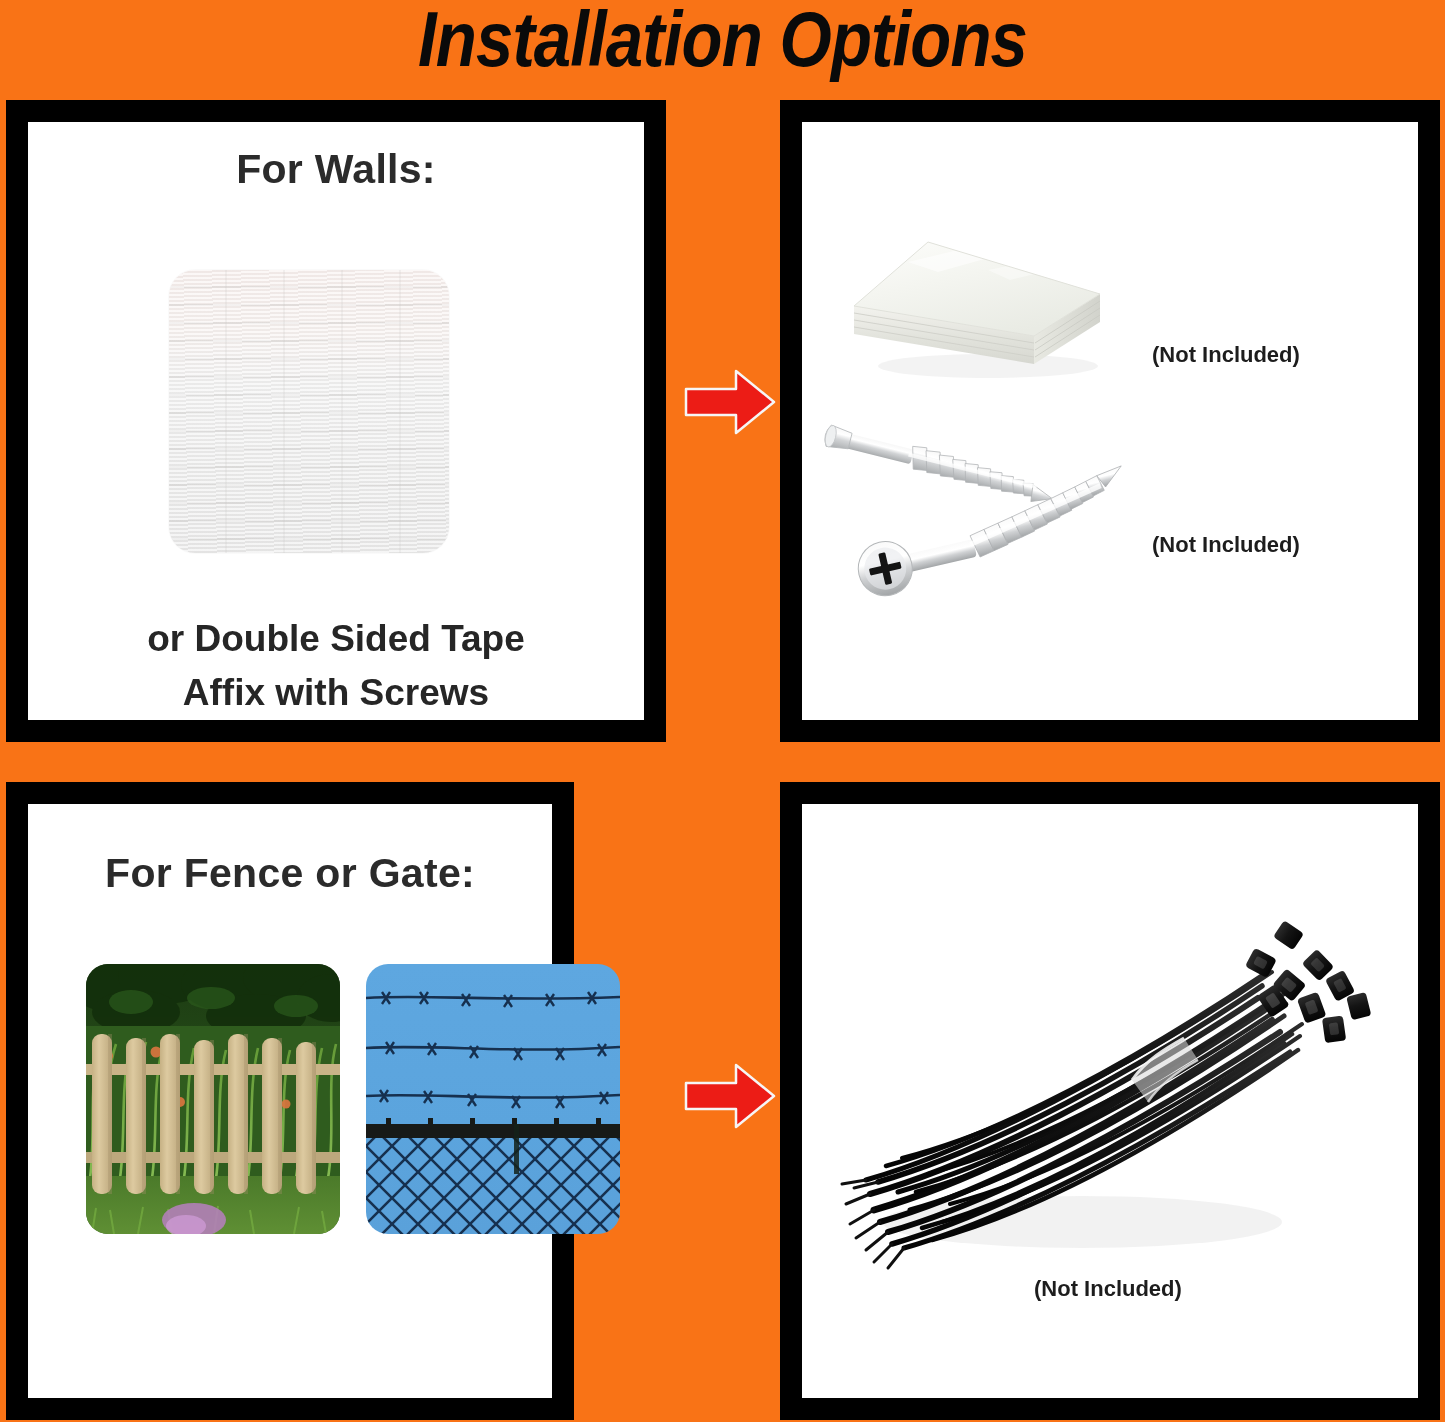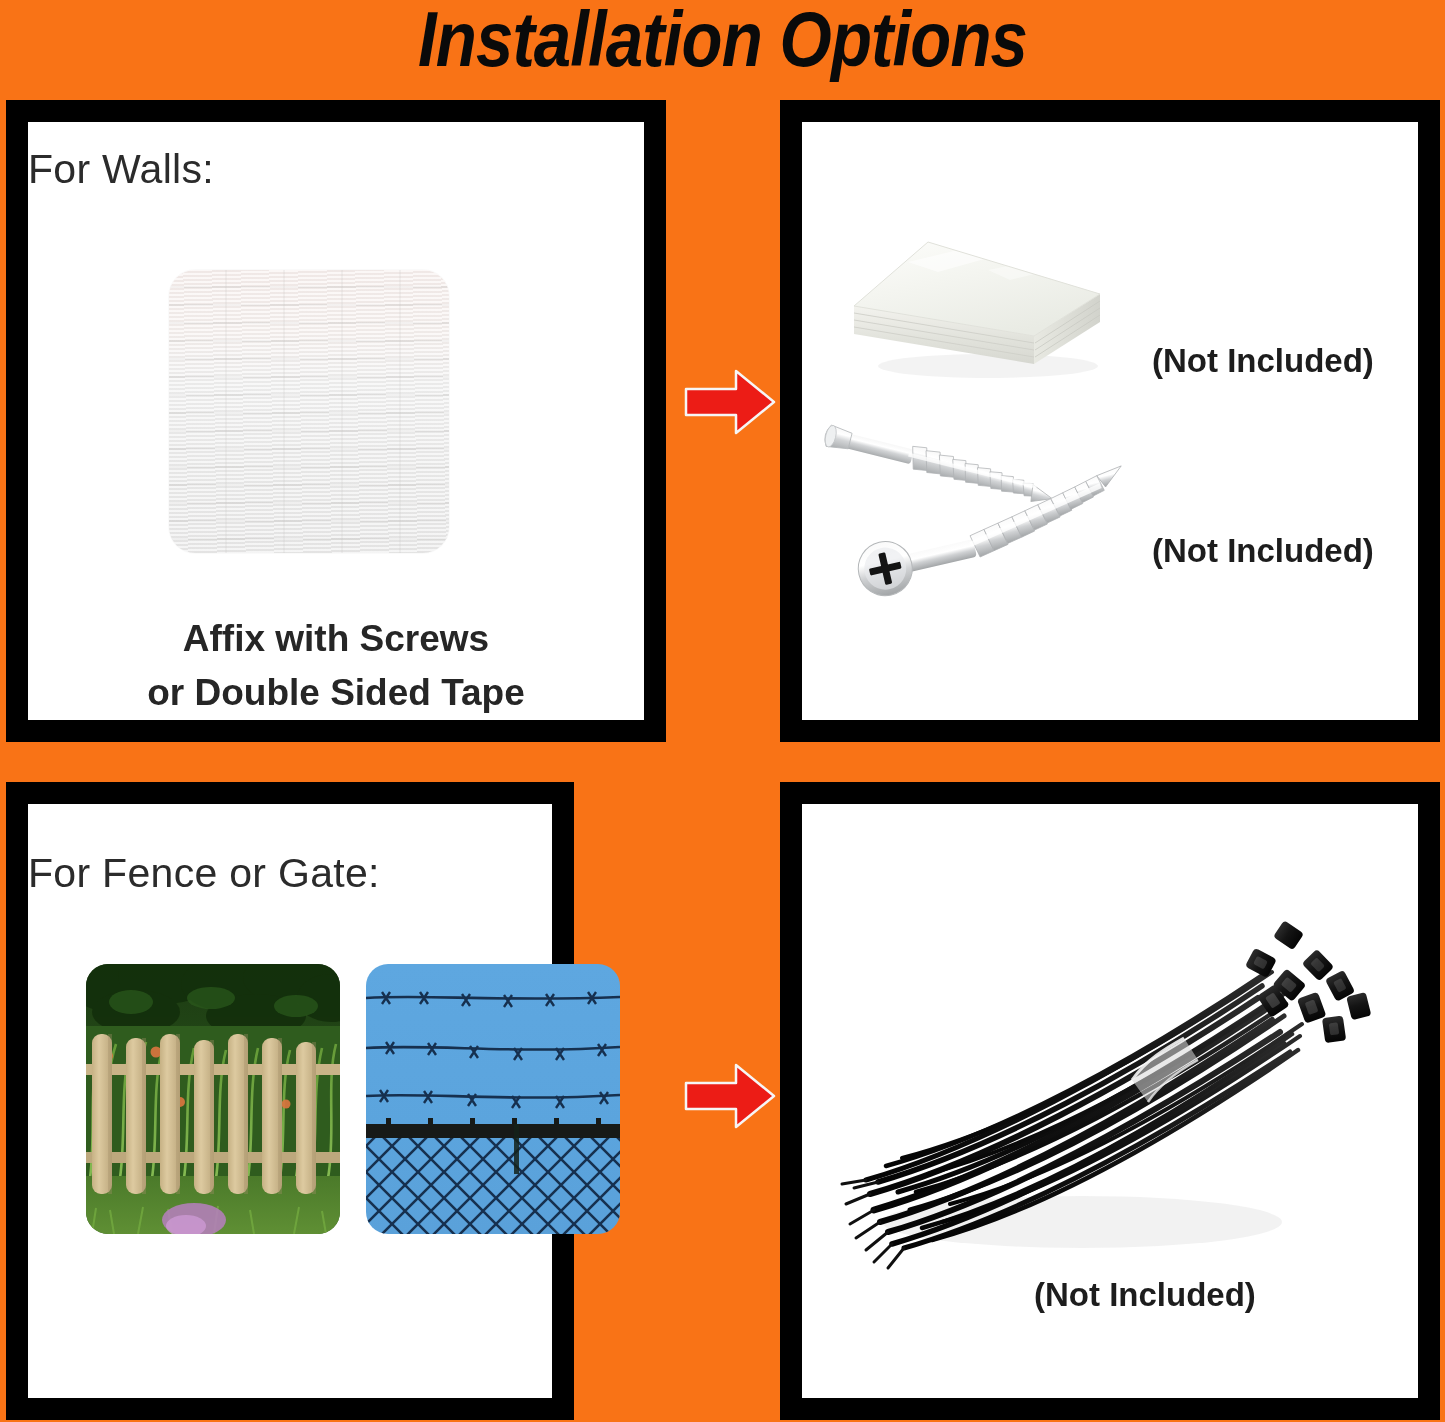--- a/index.html
+++ b/index.html
@@ -53,23 +53,23 @@
     position: relative;
     width: 100%;
     height: 100%;
     background: #ffffff;
   }
 
   
   .panel-heading {
     position: absolute;
     width: 100%;
-    text-align: left;
+    text-align: center;
     font-size: 41px;
-    font-weight: normal;
+    font-weight: bold;
     color: #2b2b2b;
     letter-spacing: 0.3px;
     white-space: nowrap;
   }
   .heading-walls { top: 24px; }
   .heading-fence { top: 46px; }
 
   .caption {
     position: absolute;
     width: 100%;
@@ -77,21 +77,21 @@
     font-size: 37px;
     font-weight: bold;
     color: #262626;
     line-height: 54px;
   }
   .caption-walls { top: 490px; }
   .caption-zip   { top: 474px; }
 
   .note {
     position: absolute;
-    font-size: 33px;
+    font-size: 22px;
     font-weight: bold;
     color: #1d1d1d;
     white-space: nowrap;
   }
   .note-tape   { left: 350px; top: 220px; }
   .note-screws { left: 350px; top: 410px; }
   .note-zip    { left: 232px; top: 472px; }
 
   
   .arrow {
@@ -206,22 +206,22 @@
   <div class="panel panel-tl">
     <div class="panel-inner">
 
       <div class="panel-heading heading-walls">For Walls:</div>
 
       <div class="wall-swatch">
         <div class="wall-grain"></div>
       </div>
 
       <div class="caption caption-walls">
+        <div>or Double Sided Tape</div>
         <div>Affix with Screws</div>
-        <div>or Double Sided Tape</div>
       </div>
 
     </div>
   </div>
 
   <div class="arrow arrow-top">
     <svg viewBox="0 0 92 68" width="92" height="68" aria-hidden="true">
       <polygon points="2,21 52,21 52,3 90,34 52,65 52,47 2,47" fill="#ec1c16" stroke="#f6f6f6" stroke-width="2.5" stroke-linejoin="round"></polygon>
     </svg>
   </div>

